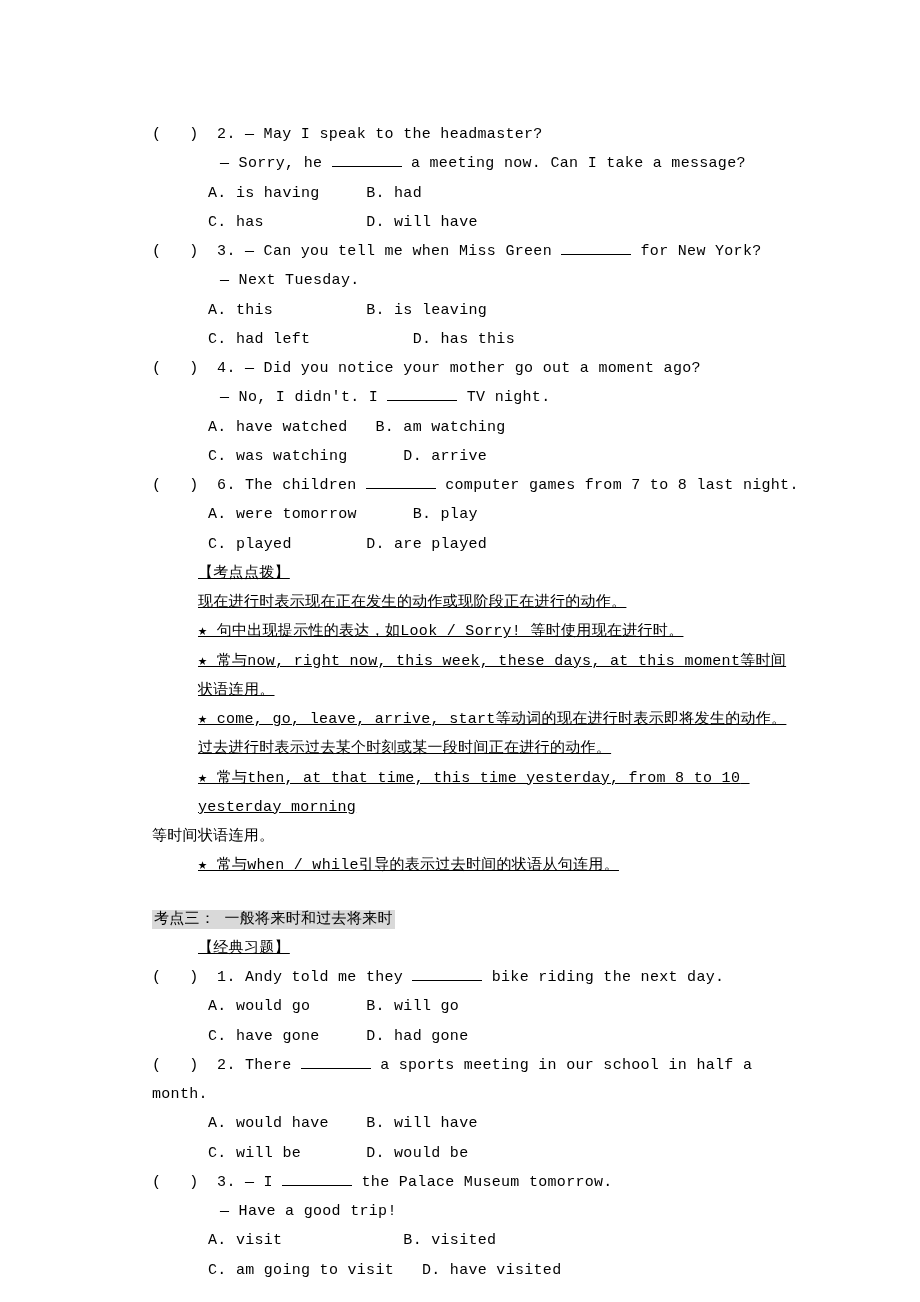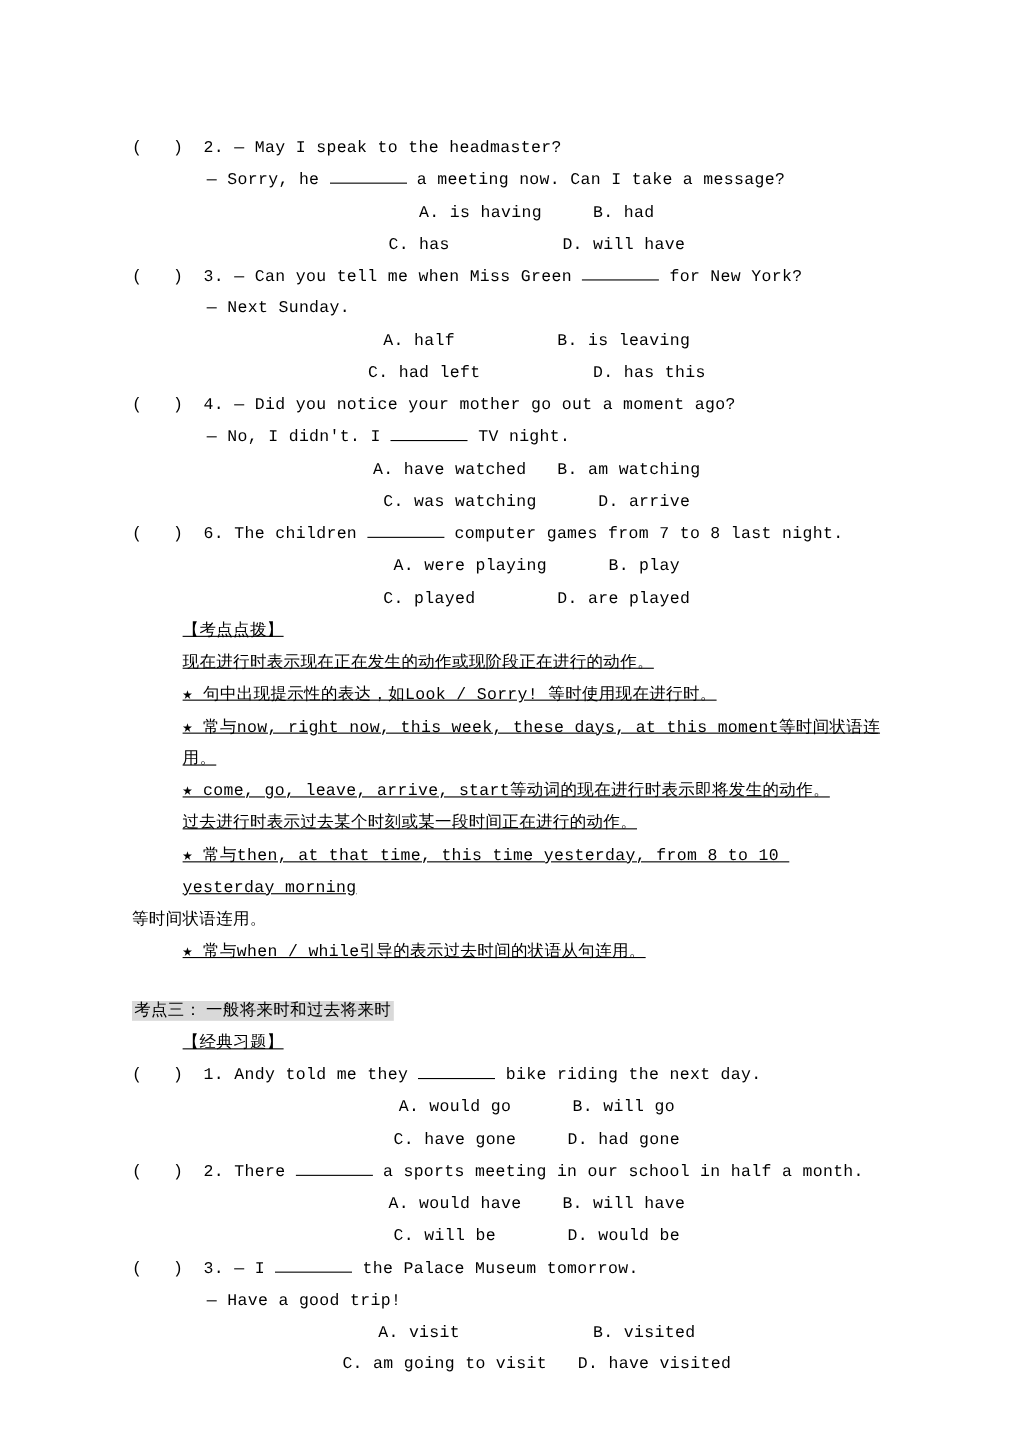--- a/index.html
+++ b/index.html
@@ -6,58 +6,57 @@
     font-family: "SimSun", "Courier New", monospace;
     font-size: 15px;
     line-height: 1.95;
     color: #000;
     background: #fff;
     margin: 0;
     padding: 120px 120px 100px 120px;
     width: 920px;
     box-sizing: border-box;
   }
-  .line { white-space: pre-wrap; letter-spacing: 0.3px; }
+  .line { white-space: pre-wrap; letter-spacing: 0.3px; margin-left: 32px; }
   .indent2 { padding-left: 68px; }
-  .indent-opt { padding-left: 56px; text-align: center; }
+  .indent-opt { padding-left: 56px; }
   .indent-cn { padding-left: 46px; text-decoration: underline; }
   .blank {
     display: inline-block;
     border-bottom: 1px solid #000;
     width: 70px;
     vertical-align: baseline;
     height: 0.95em;
   }
   .section-title {
     display: inline;
     background: #d9d9d9;
     padding: 1px 2px;
-    font-family: Liberation Serif, serif;
   }
 </style>
 </head>
 <body>
 
 <div class="line">(   )  2. — May I speak to the headmaster?</div>
 <div class="line indent2"><span>— Sorry, he </span><span class="blank"></span><span> a meeting now. Can I take a message?</span></div>
 <div class="line indent-opt"><span>A. is having</span>     <span>B. had</span></div>
 <div class="line indent-opt"><span>C. has</span>           <span>D. will have</span></div>
 
 <div class="line"><span>(   )  3. — Can you tell me when Miss Green </span><span class="blank"></span><span> for New York?</span></div>
-<div class="line indent2">— Next Sunday.</div>
-<div class="line indent-opt"><span>A. half</span>          <span>B. is leaving</span></div>
+<div class="line indent2">— Next Tuesday.</div>
+<div class="line indent-opt"><span>A. this</span>          <span>B. is leaving</span></div>
 <div class="line indent-opt"><span>C. had left</span>           <span>D. has this</span></div>
 
 <div class="line">(   )  4. — Did you notice your mother go out a moment ago?</div>
 <div class="line indent2"><span>— No, I didn't. I </span><span class="blank"></span><span> TV night.</span></div>
 <div class="line indent-opt"><span>A. have watched</span>   <span>B. am watching</span></div>
 <div class="line indent-opt"><span>C. was watching</span>      <span>D. arrive</span></div>
 
 <div class="line"><span>(   )  6. The children </span><span class="blank"></span><span> computer games from 7 to 8 last night.</span></div>
-<div class="line indent-opt"><span>A. were playing</span>      <span>B. play</span></div>
+<div class="line indent-opt"><span>A. were tomorrow</span>      <span>B. play</span></div>
 <div class="line indent-opt"><span>C. played</span>        <span>D. are played</span></div>
 
 <div class="line indent-cn">【考点点拨】</div>
 <div class="line indent-cn">现在进行时表示现在正在发生的动作或现阶段正在进行的动作。</div>
 <div class="line indent-cn">★ 句中出现提示性的表达，如Look / Sorry! 等时使用现在进行时。</div>
 <div class="line indent-cn">★ 常与now, right now, this week, these days, at this moment等时间状语连用。</div>
 <div class="line indent-cn">★ come, go, leave, arrive, start等动词的现在进行时表示即将发生的动作。</div>
 <div class="line indent-cn">过去进行时表示过去某个时刻或某一段时间正在进行的动作。</div>
 <div class="line indent-cn">★ 常与then, at that time, this time yesterday, from 8 to 10 yesterday morning</div>
 <div class="line">等时间状语连用。</div>

